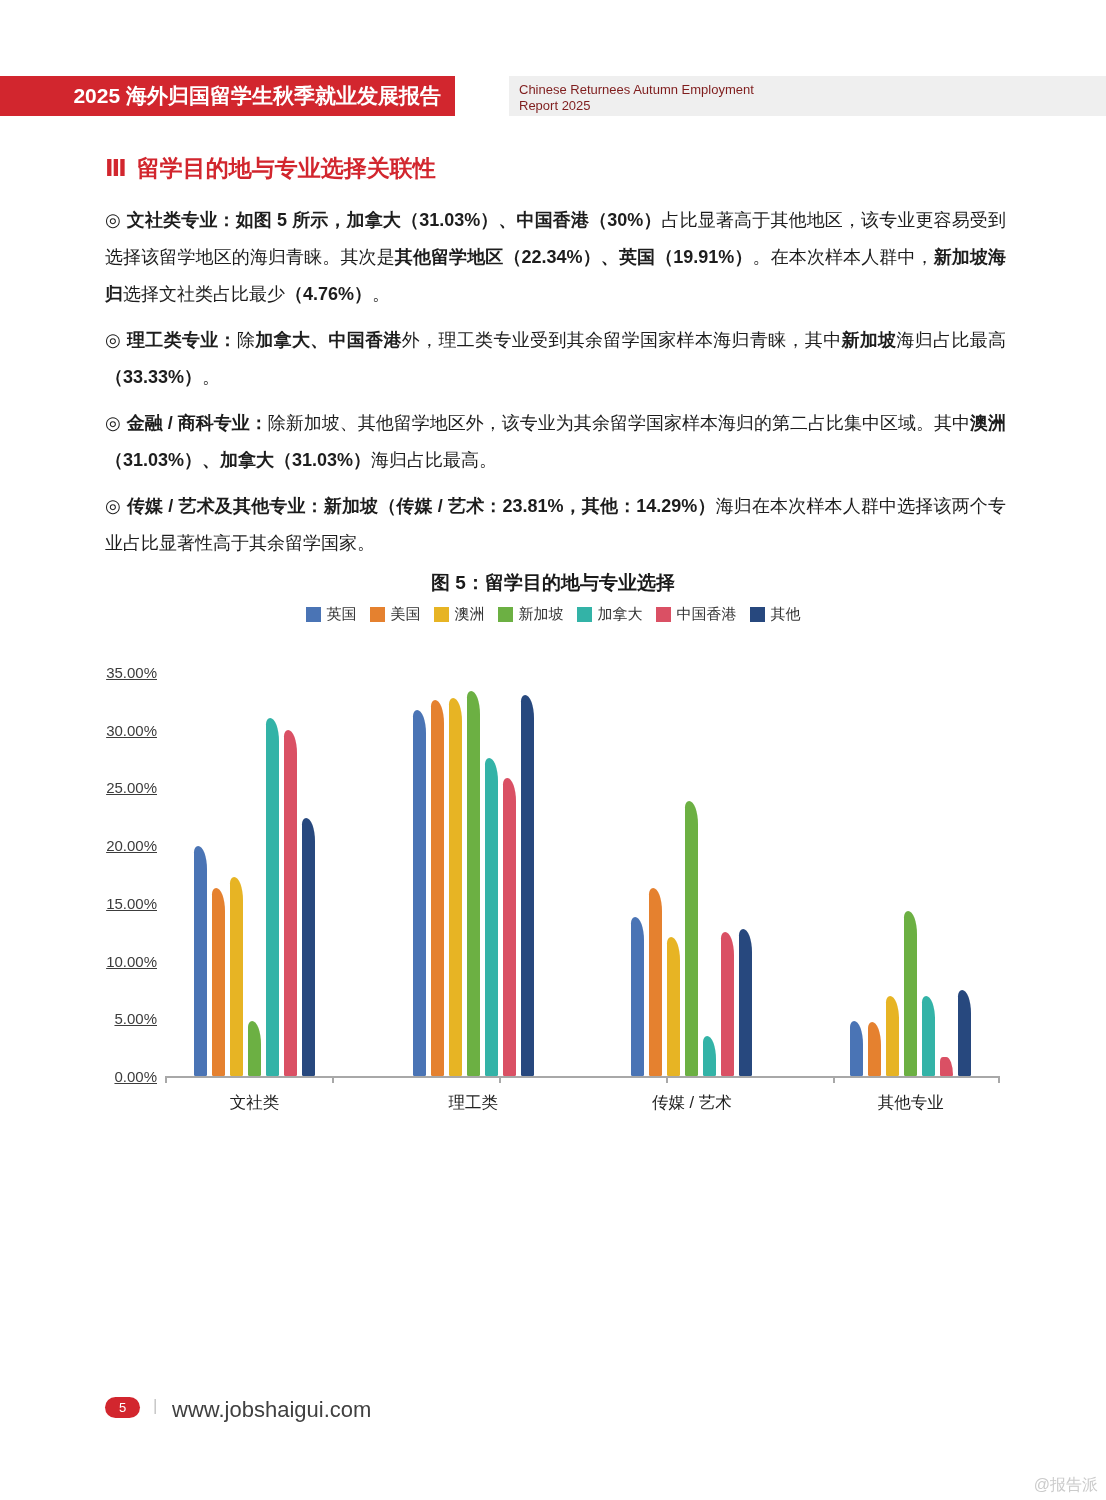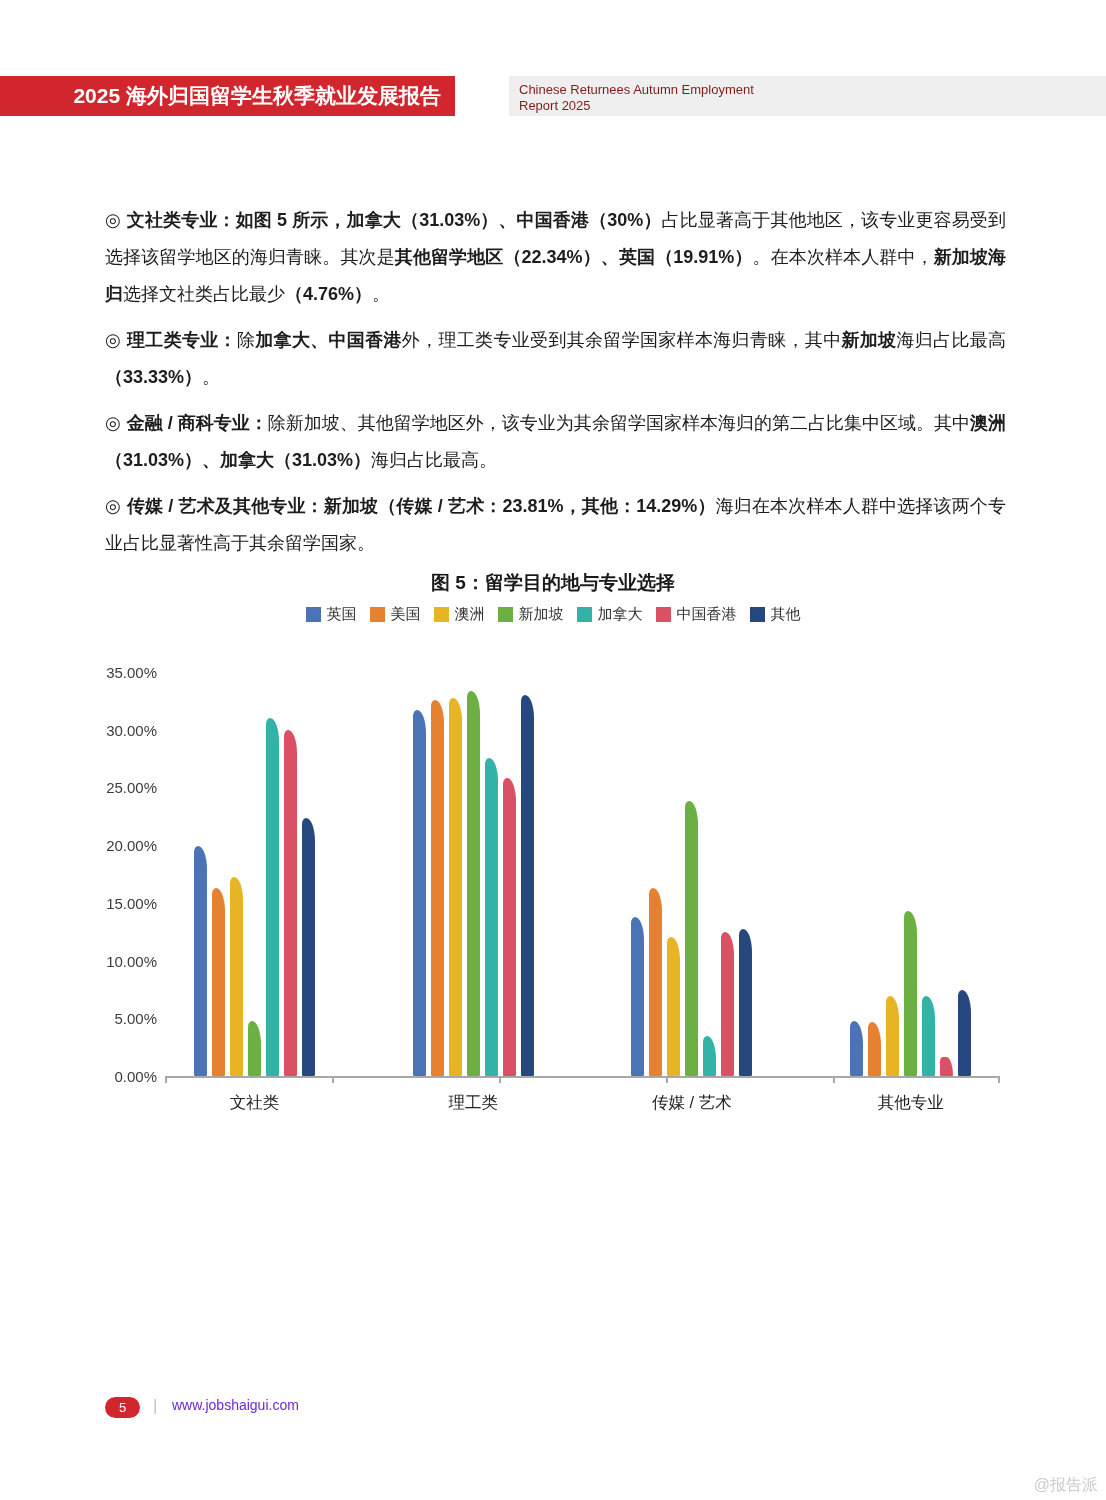--- a/index.html
+++ b/index.html
@@ -22,49 +22,52 @@
   .para .bullet{margin-right:6px;}
   
   .chart-title{position:absolute;left:0;top:570px;width:1106px;text-align:center;
           font-size:19px;font-weight:700;color:#1a1a1a;}
   .legend{position:absolute;left:0;top:605px;width:1106px;display:flex;justify-content:center;
           align-items:center;gap:13px;font-size:15px;color:#333;}
   .lg-item{display:inline-flex;align-items:center;gap:6px;}
   .sw{width:15px;height:15px;display:inline-block;}
   .chart-wrap{position:absolute;left:105px;top:672px;width:900px;height:470px;}
   #yaxis{position:absolute;left:0;top:0;width:52px;height:404px;}
-  .ytick{position:absolute;right:0;width:100%;text-align:right;font-size:15px;color:#3c3c3c;}
+  .ytick{position:absolute;right:0;width:100%;text-align:right;font-size:15px;color:#3c3c3c;text-decoration:underline;}
   #plot-area{position:absolute;left:60px;top:0;width:835px;height:404px;
           border-bottom:2px solid #a8a8a8;display:flex;gap:40px;}
   .group{flex:1;position:relative;display:flex;flex-direction:column;justify-content:flex-end;}
   .bars{display:flex;align-items:flex-end;justify-content:center;gap:5px;height:100%;}
   .bar{width:13px;border-radius:6px 13px 2px 2px / 9px 34px 2px 2px;}
   .cat{position:absolute;top:100%;margin-top:16px;width:100%;text-align:center;
           font-size:16.5px;color:#222;}
   .tick{position:absolute;top:100%;width:2px;height:7px;background:#a8a8a8;}
   
   .page-pill{position:absolute;left:105px;top:1397px;width:35px;height:21px;border-radius:11px;
           background:#d2262e;color:#fff;font-size:13px;line-height:21px;text-align:center;}
   .fsep{position:absolute;left:153px;top:1396px;color:#c4c4c4;font-size:17px;}
-  .site{position:absolute;left:172px;top:1397px;color:#6d28d9;font-size:14px;}
+  .site{position:absolute;left:172px;top:1397px;color:#404040;font-size:22px;}
   .watermark{position:absolute;right:8px;top:1475px;color:#cbcbcb;font-size:16px;}
 </style>
 </head>
 <body>
 
 <div class="page">
 
   <div class="banner">
     <span>2025 海外归国留学生秋季就业发展报告</span>
   </div>
   <div class="banner-en">
     <div>Chinese Returnees Autumn Employment</div>
     <div>Report 2025</div>
   </div>
 
+  <div class="section-title">
+    <span class="num">Ⅲ</span><span>留学目的地与专业选择关联性</span>
+  </div>
 
   <div class="paras" id="paragraphs">
       <p class="para"><span class="bullet">◎</span><span class="b">文社类专业：如图 5 所示，加拿大（31.03%）、中国香港（30%）</span><span>占比显著高于其他地区，该专业更容易受到选择该留学地区的海归青睐。其次是</span><span class="b">其他留学地区（22.34%）、英国（19.91%）</span><span>。在本次样本人群中，</span><span class="b">新加坡海归</span><span>选择文社类占比最少</span><span class="b">（4.76%）</span><span>。</span></p>
       <p class="para"><span class="bullet">◎</span><span class="b">理工类专业：</span><span>除</span><span class="b">加拿大、中国香港</span><span>外，理工类专业受到其余留学国家样本海归青睐，其中</span><span class="b">新加坡</span><span>海归占比最高</span><span class="b">（33.33%）</span><span>。</span></p>
       <p class="para"><span class="bullet">◎</span><span class="b">金融 / 商科专业：</span><span>除新加坡、其他留学地区外，该专业为其余留学国家样本海归的第二占比集中区域。其中</span><span class="b">澳洲（31.03%）、加拿大（31.03%）</span><span>海归占比最高。</span></p>
       <p class="para"><span class="bullet">◎</span><span class="b">传媒 / 艺术及其他专业：新加坡（传媒 / 艺术：23.81%，其他：14.29%）</span><span>海归在本次样本人群中选择该两个专业占比显著性高于其余留学国家。</span></p>
     </div>
 
   <div class="chart-title">图 5：留学目的地与专业选择</div>
   <div class="legend" id="legend">

